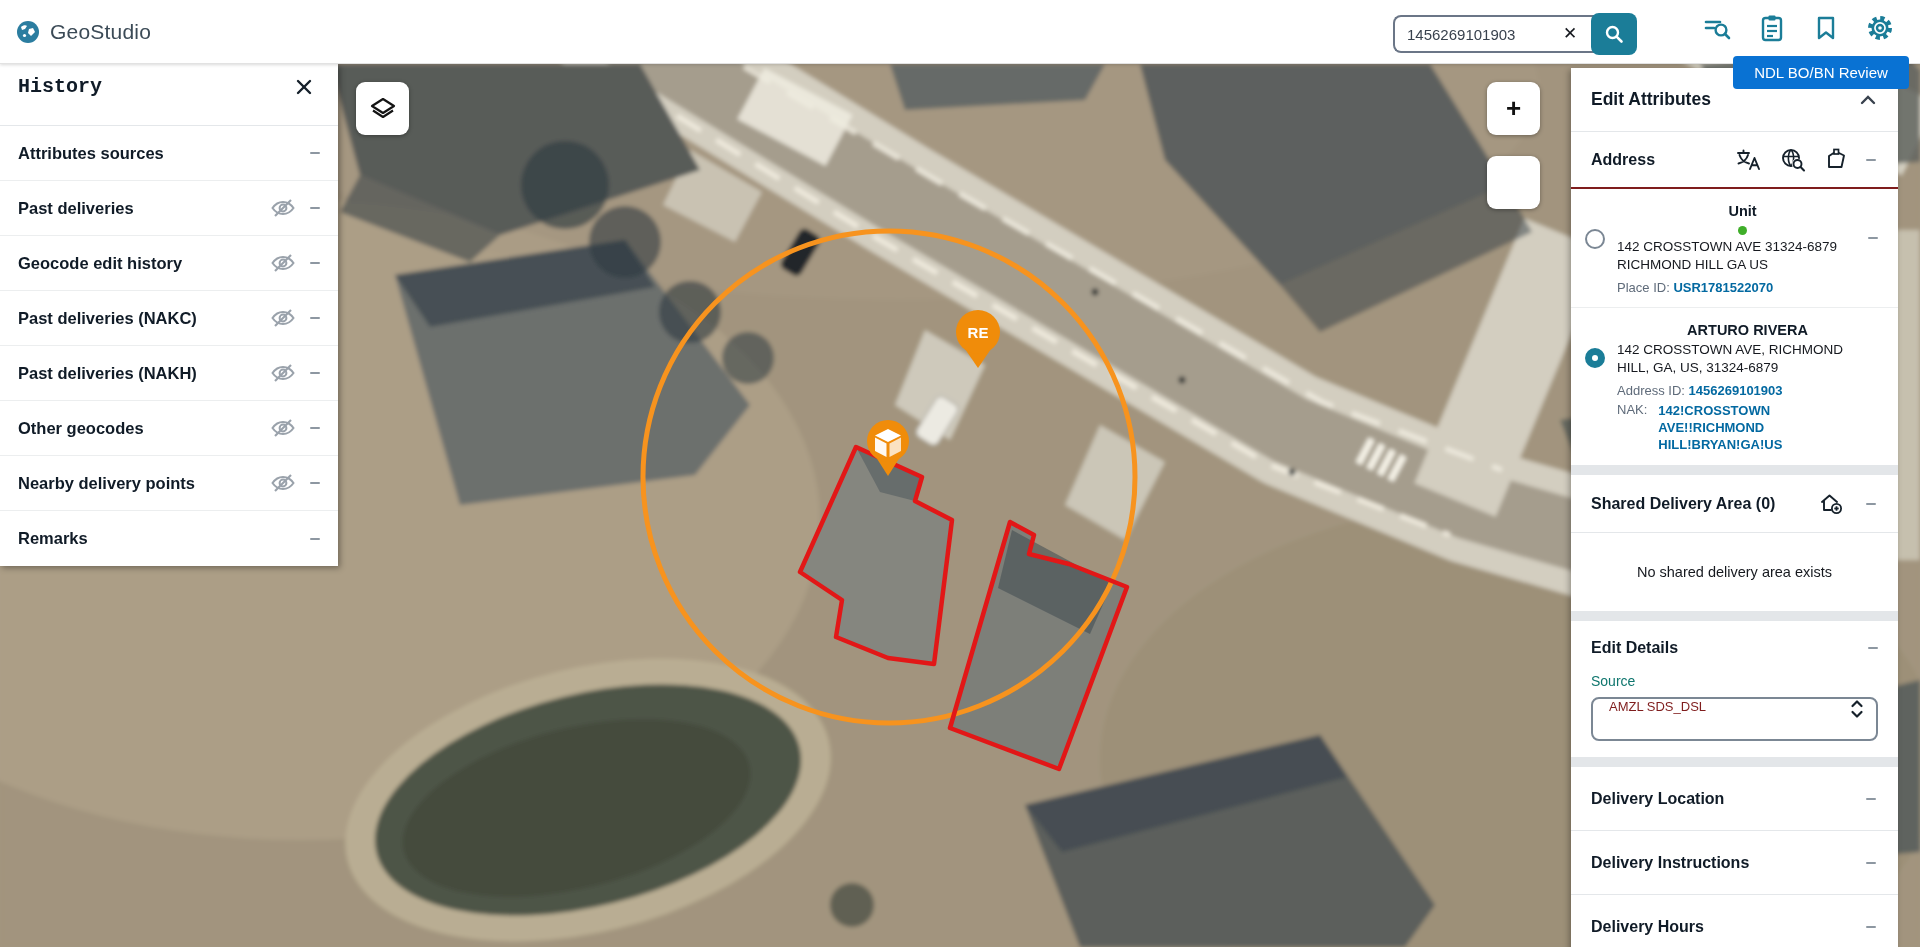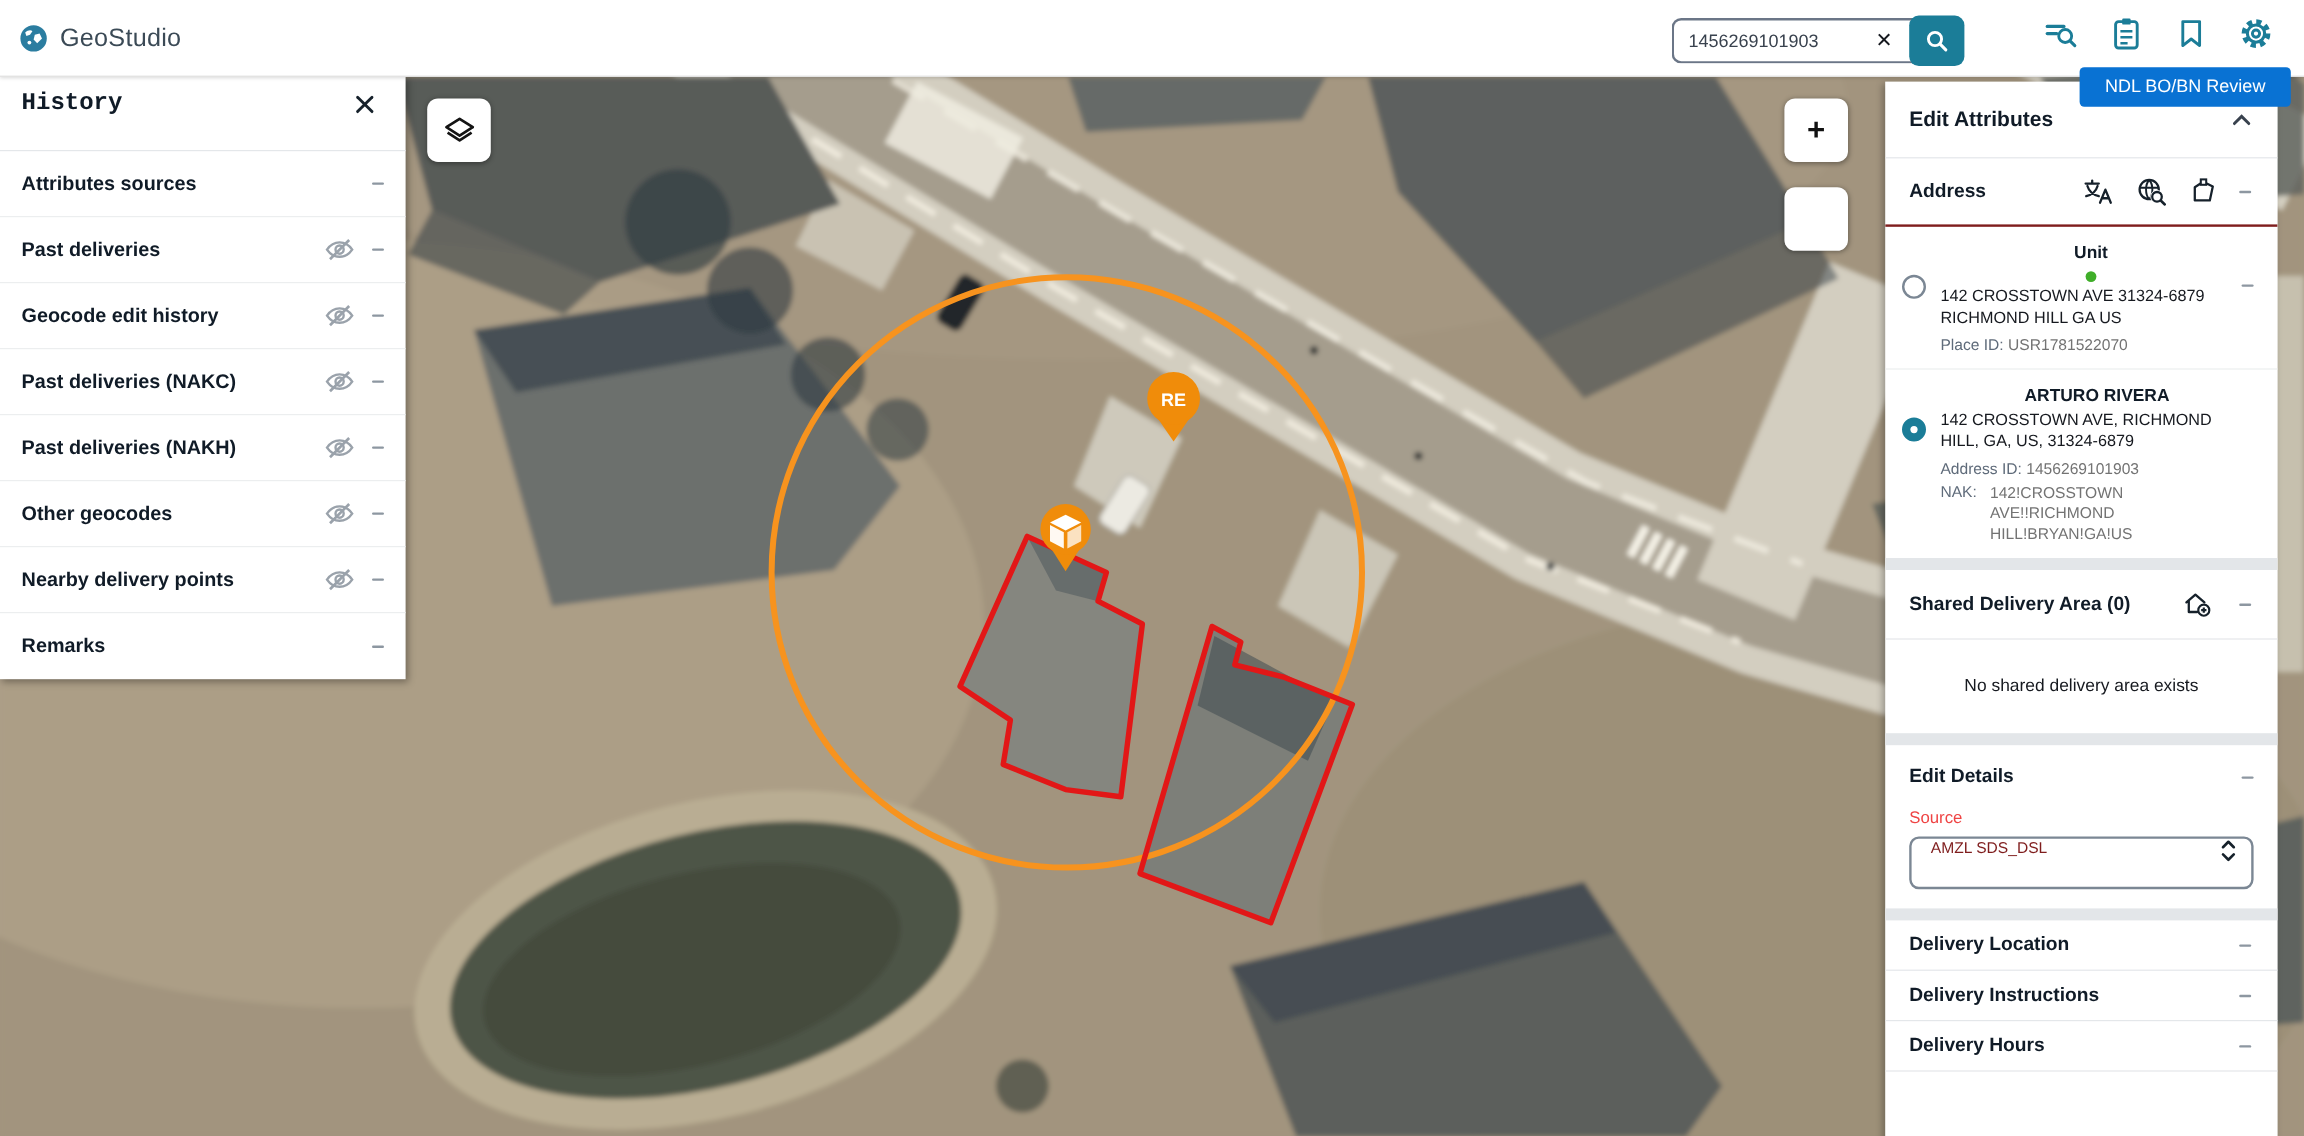--- a/index.html
+++ b/index.html
@@ -67,33 +67,33 @@
   .radio-row { display:flex; padding:14px 20px 12px 14px; }
   .radio-outer { width:20px; height:20px; border-radius:50%; border:2px solid #7b8794; background:#fff;
                  flex:0 0 auto; margin:26px 12px 0 0; }
   .radio-outer.checked { border:2px solid #1b7d98; background:#1b7d98; position:relative; }
   .radio-outer.checked::after { content:""; position:absolute; left:5px; top:5px; width:6px; height:6px;
                  border-radius:50%; background:#fff; }
   .addr-name { font-size:14.5px; font-weight:bold; display:flex; align-items:center; gap:7px;flex-direction:column; }
   .green-dot { width:9px; height:9px; border-radius:50%; background:#3fae29; }
   .addr-lines { font-size:13.5px; line-height:18px; margin-top:3px; width:242px; color:#16191f; }
   .meta-line { font-size:13px; margin-top:6px; color:#5f6b7a; }
-  .meta-line a, .nak-line a { color:#737373; text-decoration:none; }
+  .meta-line a, .nak-line a { color:#0369a1; text-decoration:none;font-weight:bold; }
   .nak-line { font-size:13px; margin-top:4px; color:#5f6b7a; display:flex; gap:11px; }
   .nak-line a { width:212px; display:inline-block; line-height:17px; }
   .divider-light { height:1px; background:#eceeef; margin:0; }
   .gap-band { height:10px; background:#e3e6e9; }
   .sda-row { height:58px; justify-content:space-between; border-bottom:1px solid #e4e7ea; }
   .empty-msg { height:78px; display:flex; align-items:center; justify-content:center; font-size:14.5px; color:#16191f; }
   .edit-details { padding:18px 20px 16px 20px; }
-  .src-label { font-size:14px; margin-top:16px; color:#ef4444; }
+  .src-label { font-size:14px; margin-top:16px; color:#0f766e; }
   .select-box { margin-top:8px; width:287px; height:44px; border:2px solid #7b8794; border-radius:8px;
                 display:flex; align-items:flex-start; justify-content:space-between; padding:0 12px 0 16px;
                 font-size:13px; color:#7f1d1d; cursor:pointer; background:#fff; }
-  .collapsed-row { height:42px; justify-content:space-between; border-bottom:1px solid #e4e7ea; }
+  .collapsed-row { height:64px; justify-content:space-between; border-bottom:1px solid #e4e7ea; }
 
   svg.ic { display:block; }
 </style>
 </head>
 <body>
 
 <svg id="map-svg" viewBox="0 0 1920 947">
   <defs>
       <filter id="soft" x="-5%" y="-5%" width="110%" height="110%">
         <feGaussianBlur stdDeviation="2.2"></feGaussianBlur>

